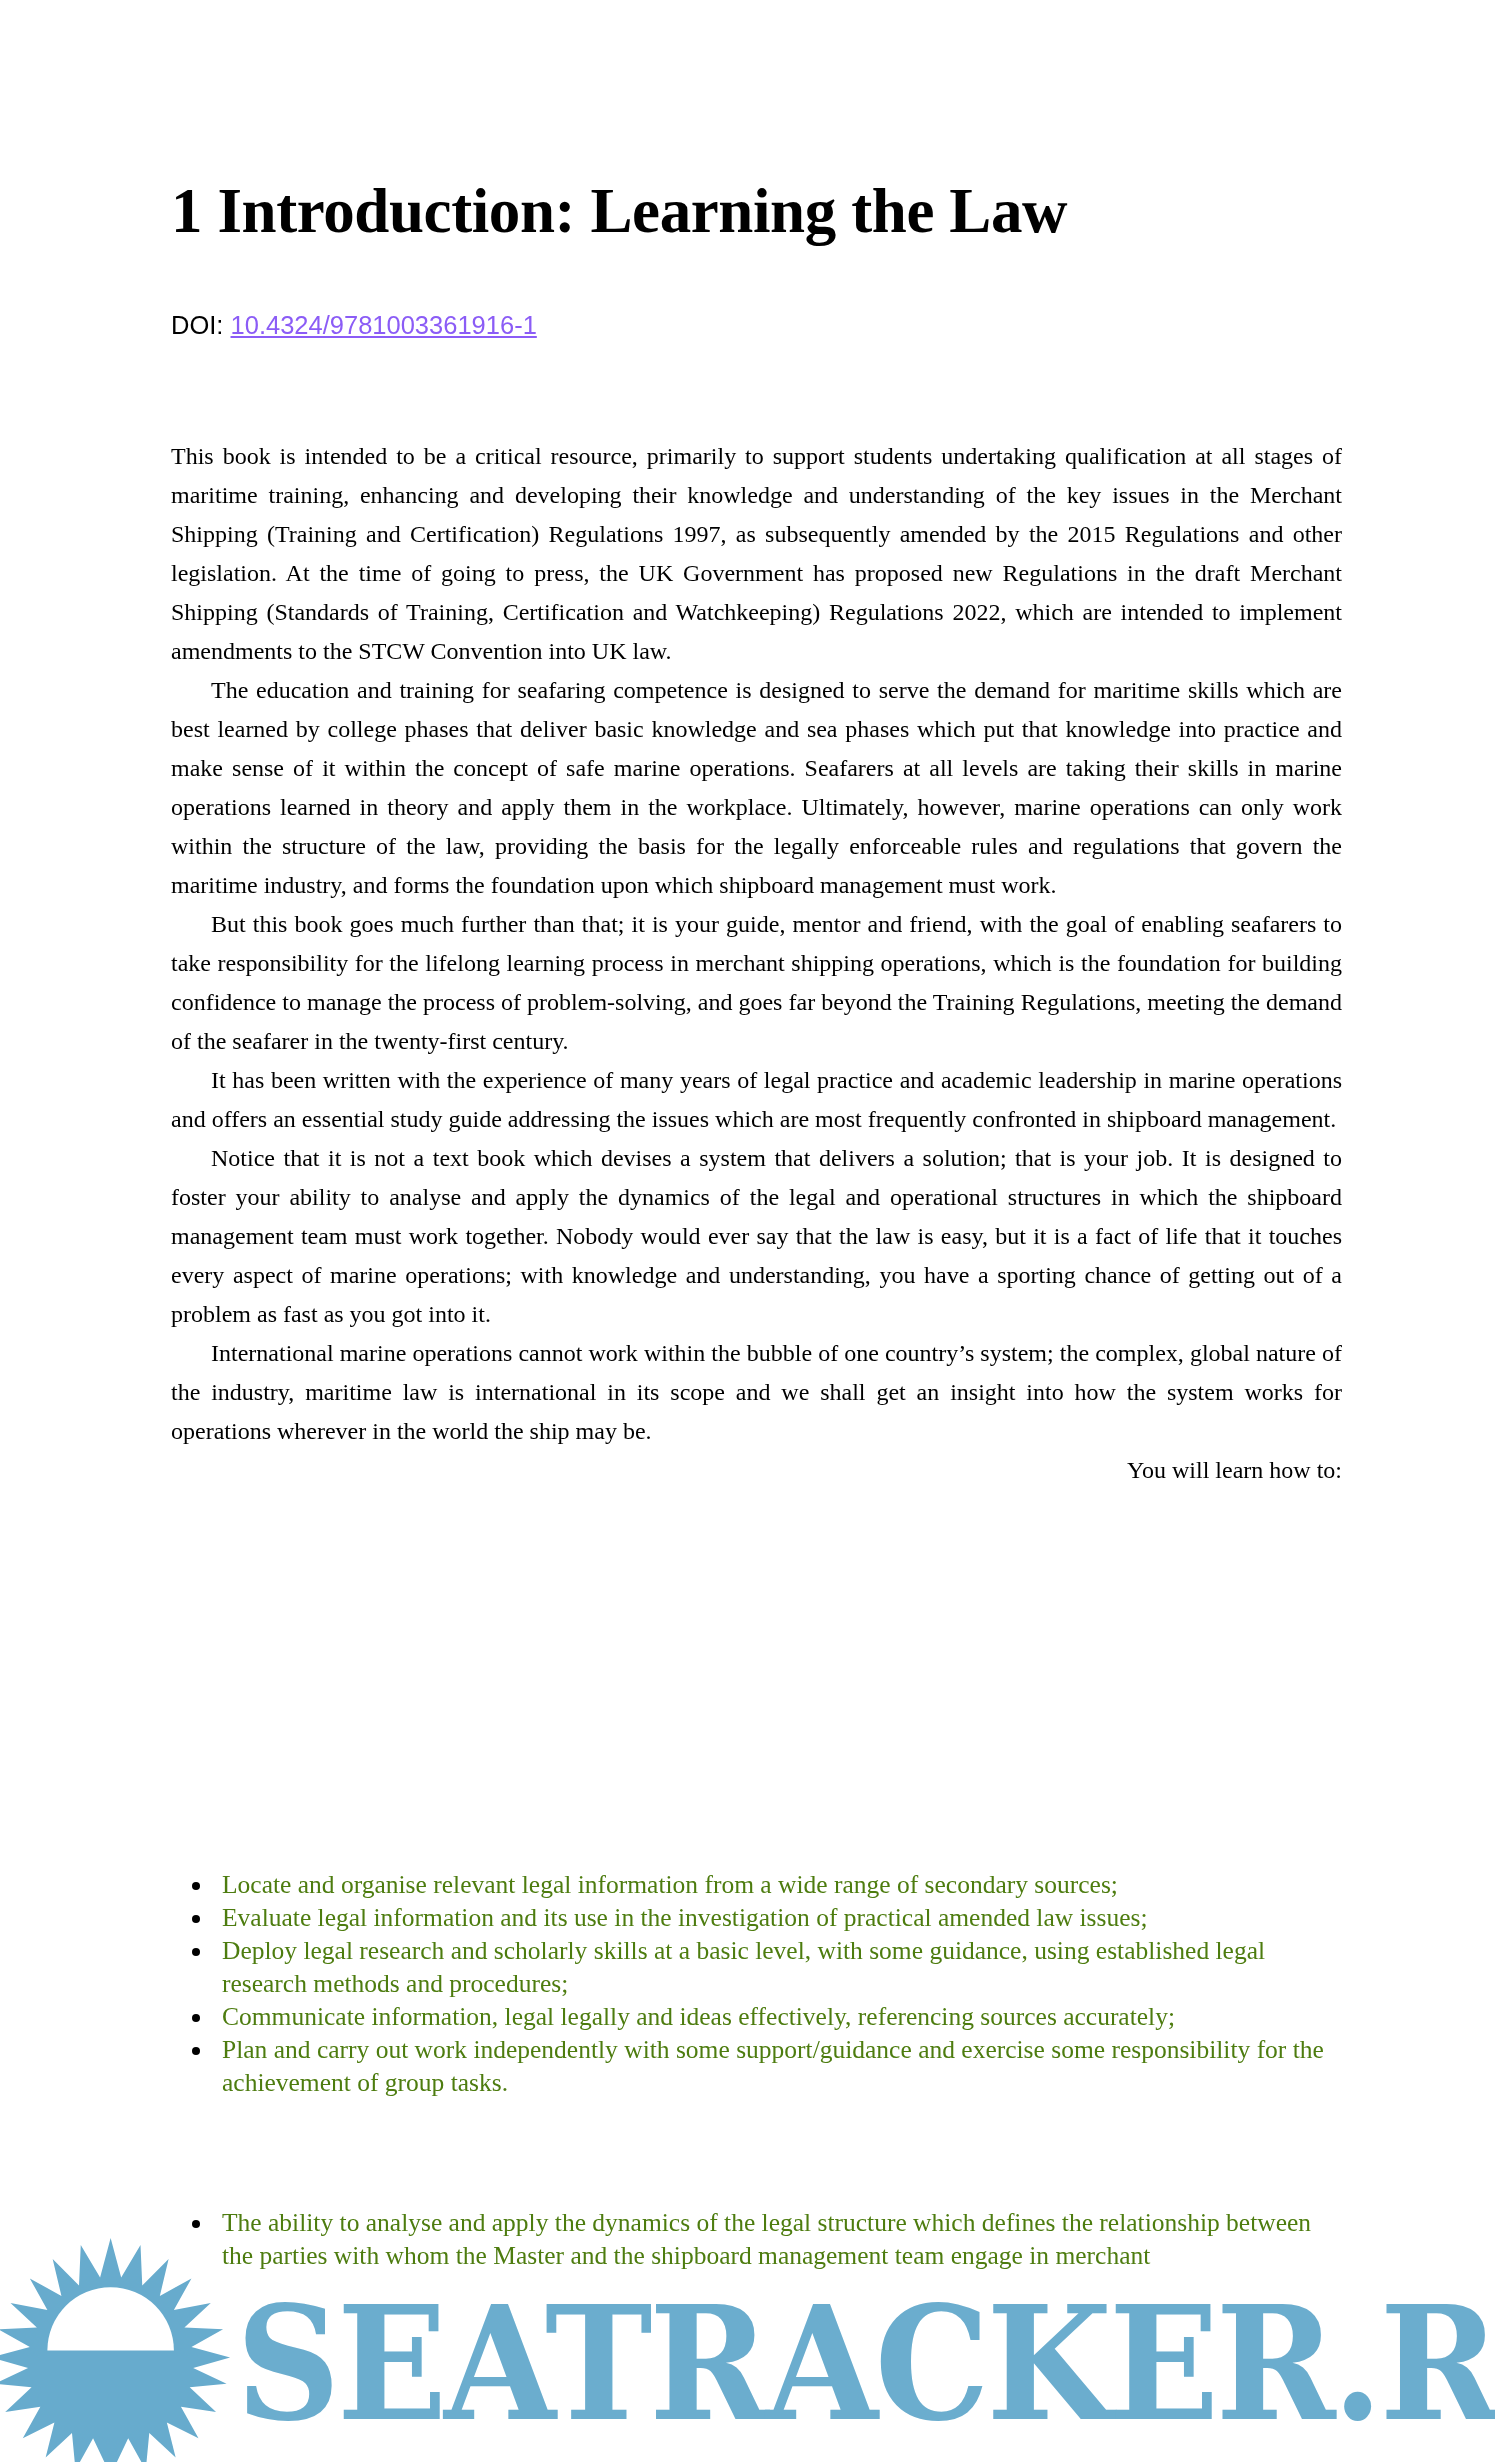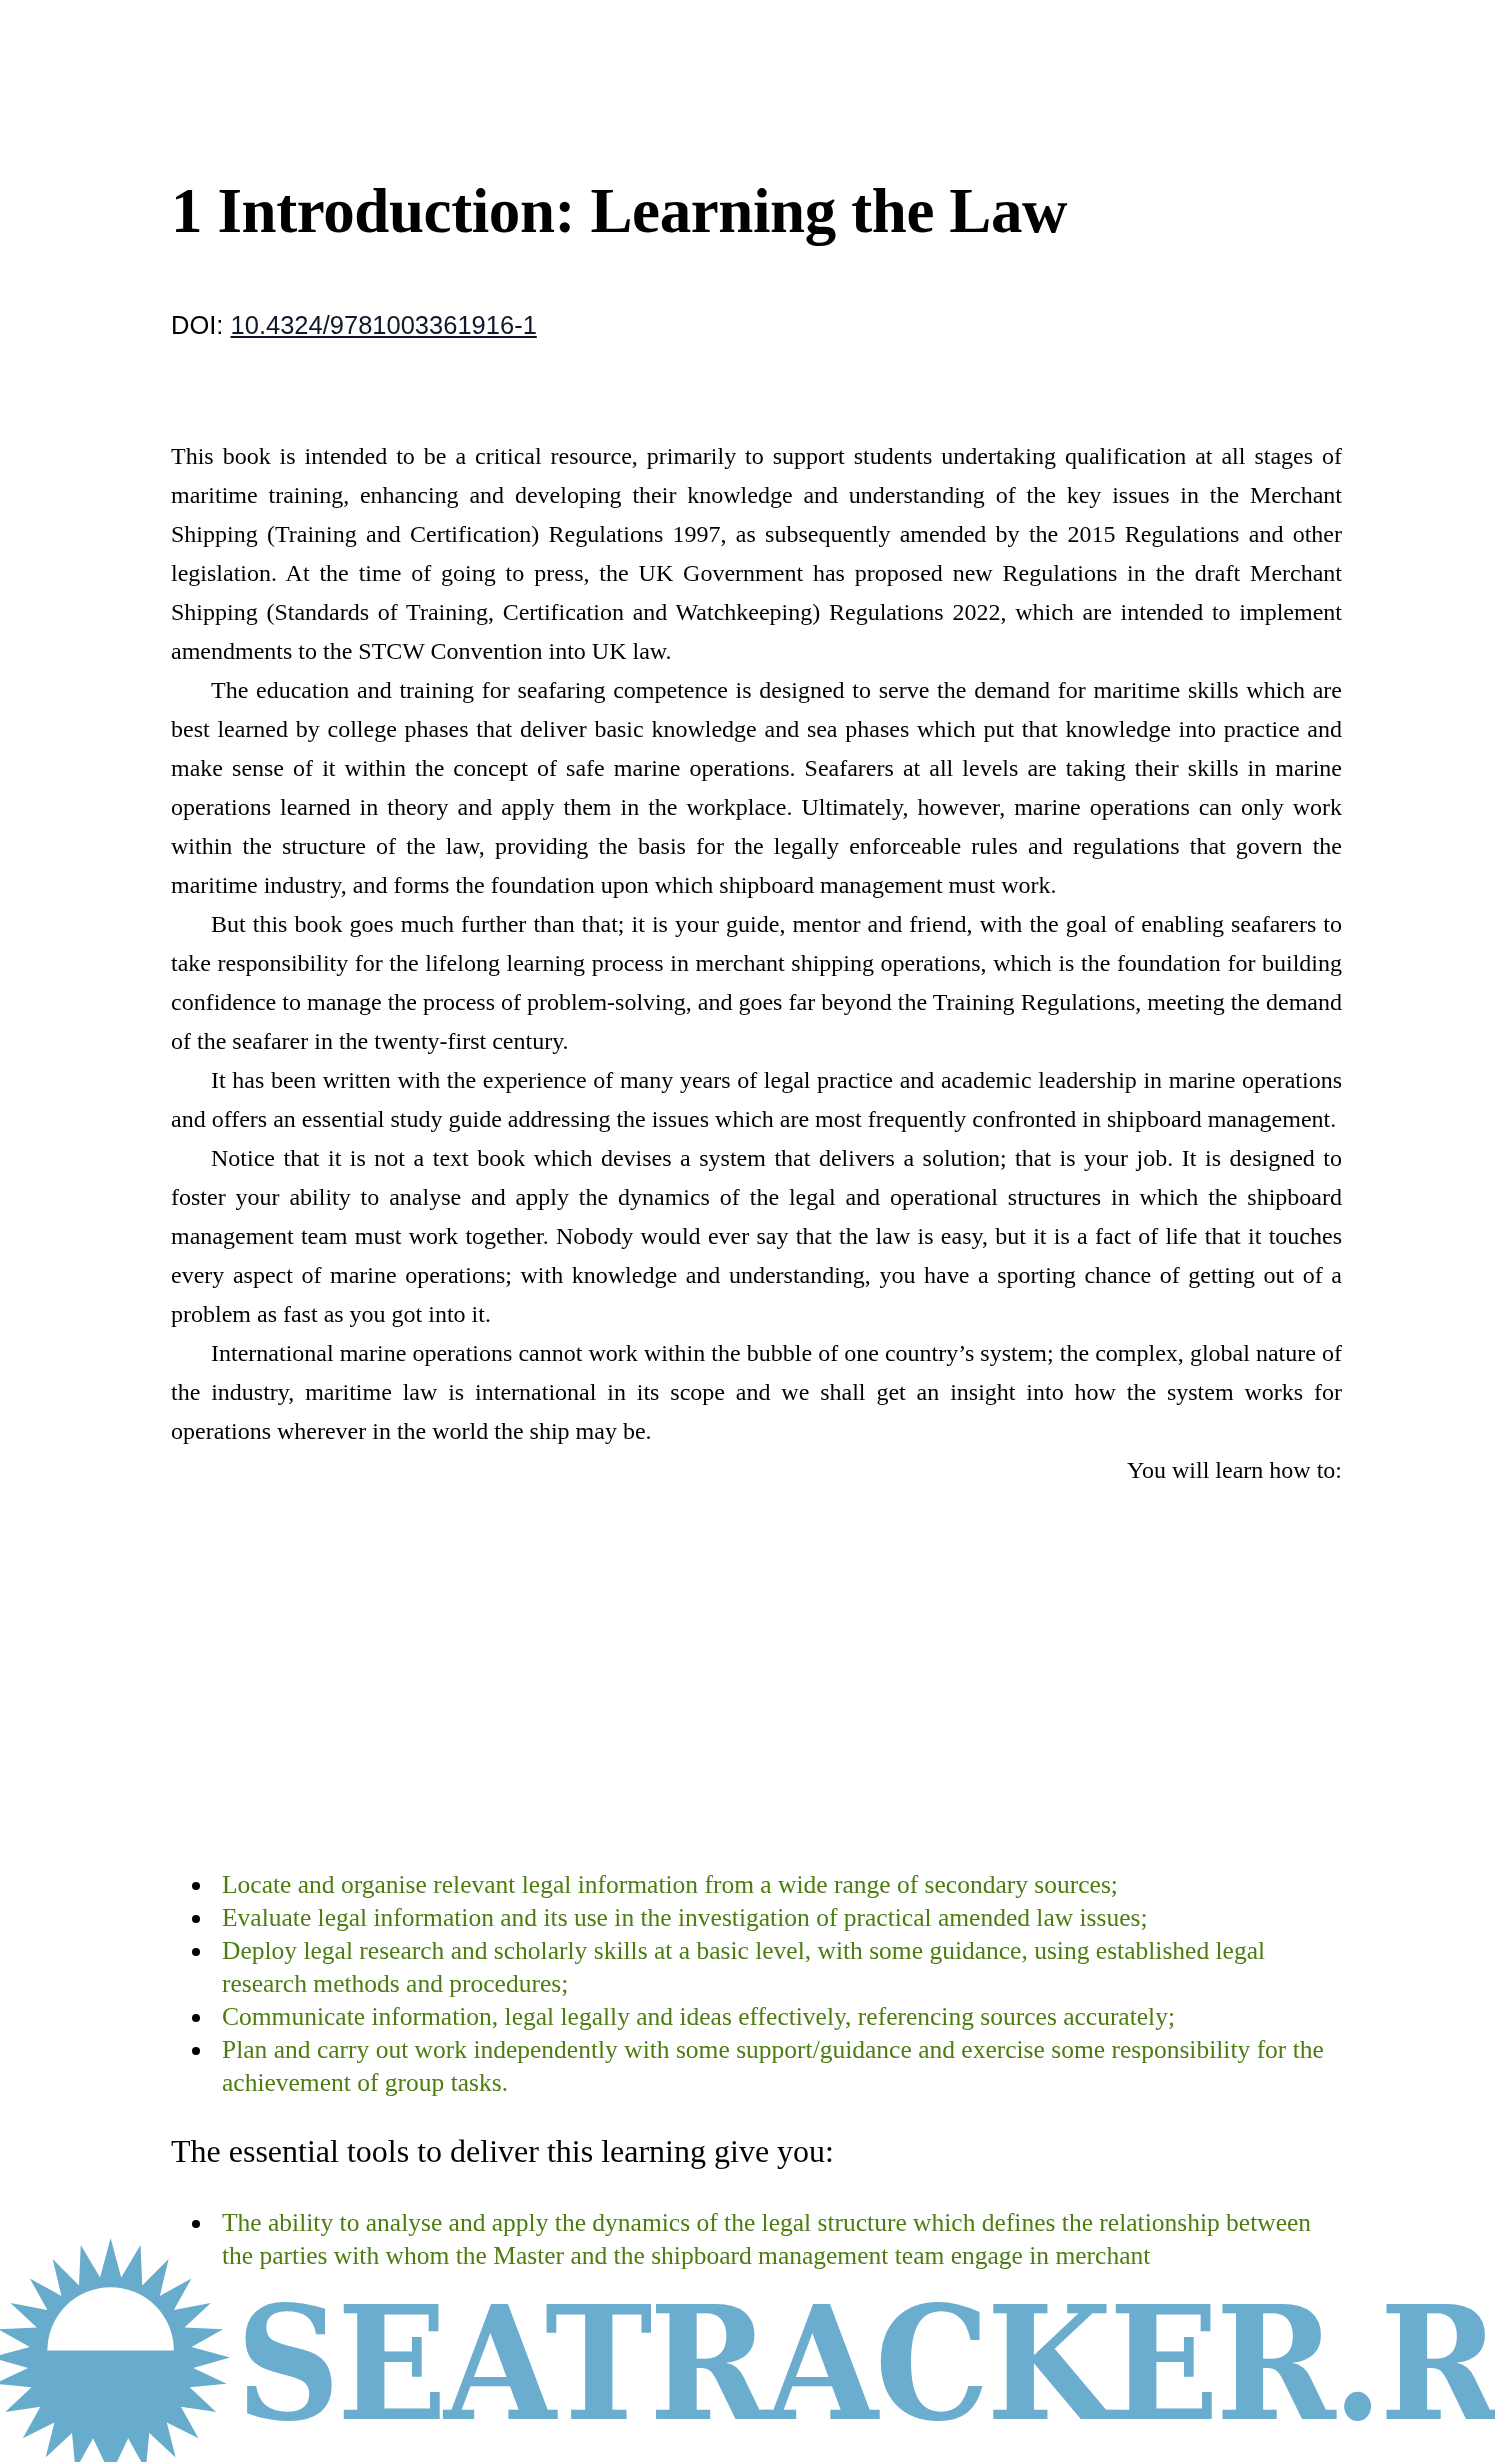--- a/index.html
+++ b/index.html
@@ -7,21 +7,21 @@
   .page { position: absolute; left: 0; top: 0; width: 1495px; height: 2030px; }
   .title {
     position: absolute; left: 171px; top: 180px; margin: 0;
     font-family: "Liberation Serif", serif; font-weight: bold;
     font-size: 63px; line-height: 1; color: #000; letter-spacing: -0.4px;
   }
   .doi {
     position: absolute; left: 171px; top: 311px;
     font-family: "Liberation Sans", sans-serif; font-size: 25.5px; color: #000;
   }
-  .doi a { color: #0f172a; text-decoration: underline; }
+  .doi a { color: #8b5cf6; text-decoration: underline; }
   .body {
     position: absolute; left: 171px; top: 437px; width: 1171px;
     font-family: "Liberation Serif", serif; font-size: 24px; line-height: 39px; color: #000;
   }
   .body p { margin: 0; text-align: justify; text-indent: 40px; }
   .body p.first { text-indent: 0; }
   .body p.lead { text-align: right; }
   ul.bullets {
     margin: 0; padding: 0; list-style: none;
     font-family: "Liberation Serif", serif; font-size: 25.5px; line-height: 33px; color: #4d7c0f;
@@ -68,21 +68,20 @@
   </div>
 
   <ul class="bullets list1">
     <li>Locate and organise relevant legal information from a wide range of secondary sources;</li>
     <li>Evaluate legal information and its use in the investigation of practical amended law issues;</li>
     <li>Deploy legal research and scholarly skills at a basic level, with some guidance, using established legal research methods and procedures;</li>
     <li>Communicate information, legal legally and ideas effectively, referencing sources accurately;</li>
     <li>Plan and carry out work independently with some support/guidance and exercise some responsibility for the achievement of group tasks.</li>
   </ul>
 
-  <div class="tools-lead">The essential tools to deliver this learning give you:</div>
 
   <ul class="bullets list2">
     <li>The ability to analyse and apply the dynamics of the legal structure which defines the relationship between the parties with whom the Master and the shipboard management team engage in merchant</li>
   </ul>
 
   <svg class="watermark" viewBox="0 0 1700 255" width="1495" height="224">
     <g transform="translate(125,140)">
       <polygon fill="#67abcd" points="
         0,-140 12,-95 34,-132 36,-86 66,-116 56,-74 92,-94 72,-58 114,-66 84,-38 128,-36 92,-16 136,-4 94,8 132,26 90,30 120,58 80,52 100,88 64,70 74,110 44,82 40,124 20,88 0,130 -20,88 -40,124 -44,82 -74,110 -64,70 -100,88 -80,52 -120,58 -90,30 -132,26 -94,8 -136,-4 -92,-16 -128,-36 -84,-38 -114,-66 -72,-58 -92,-94 -56,-74 -66,-116 -36,-86 -34,-132 -12,-95"></polygon>
       <path fill="#ffffff" d="M -72,-12 A 72,72 0 0 1 72,-12 Z"></path>

